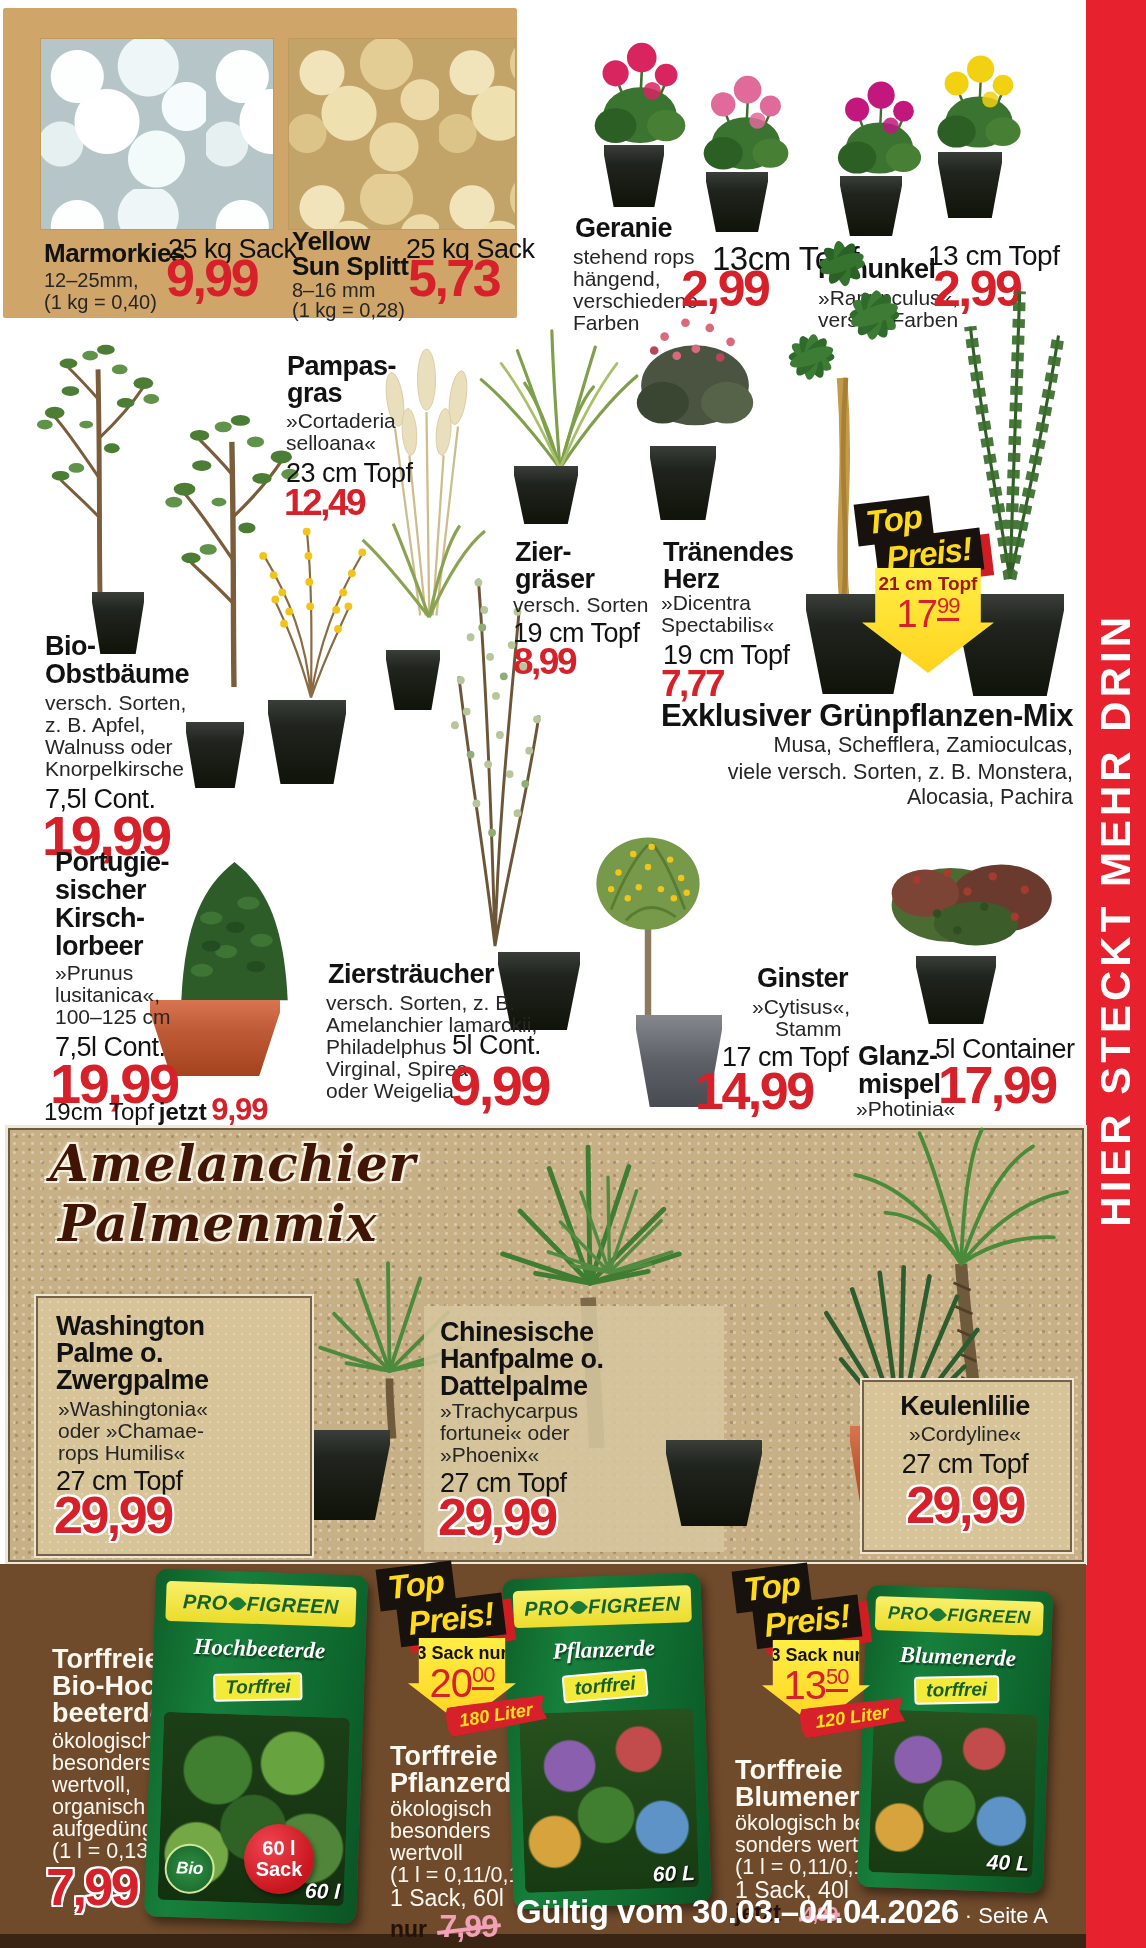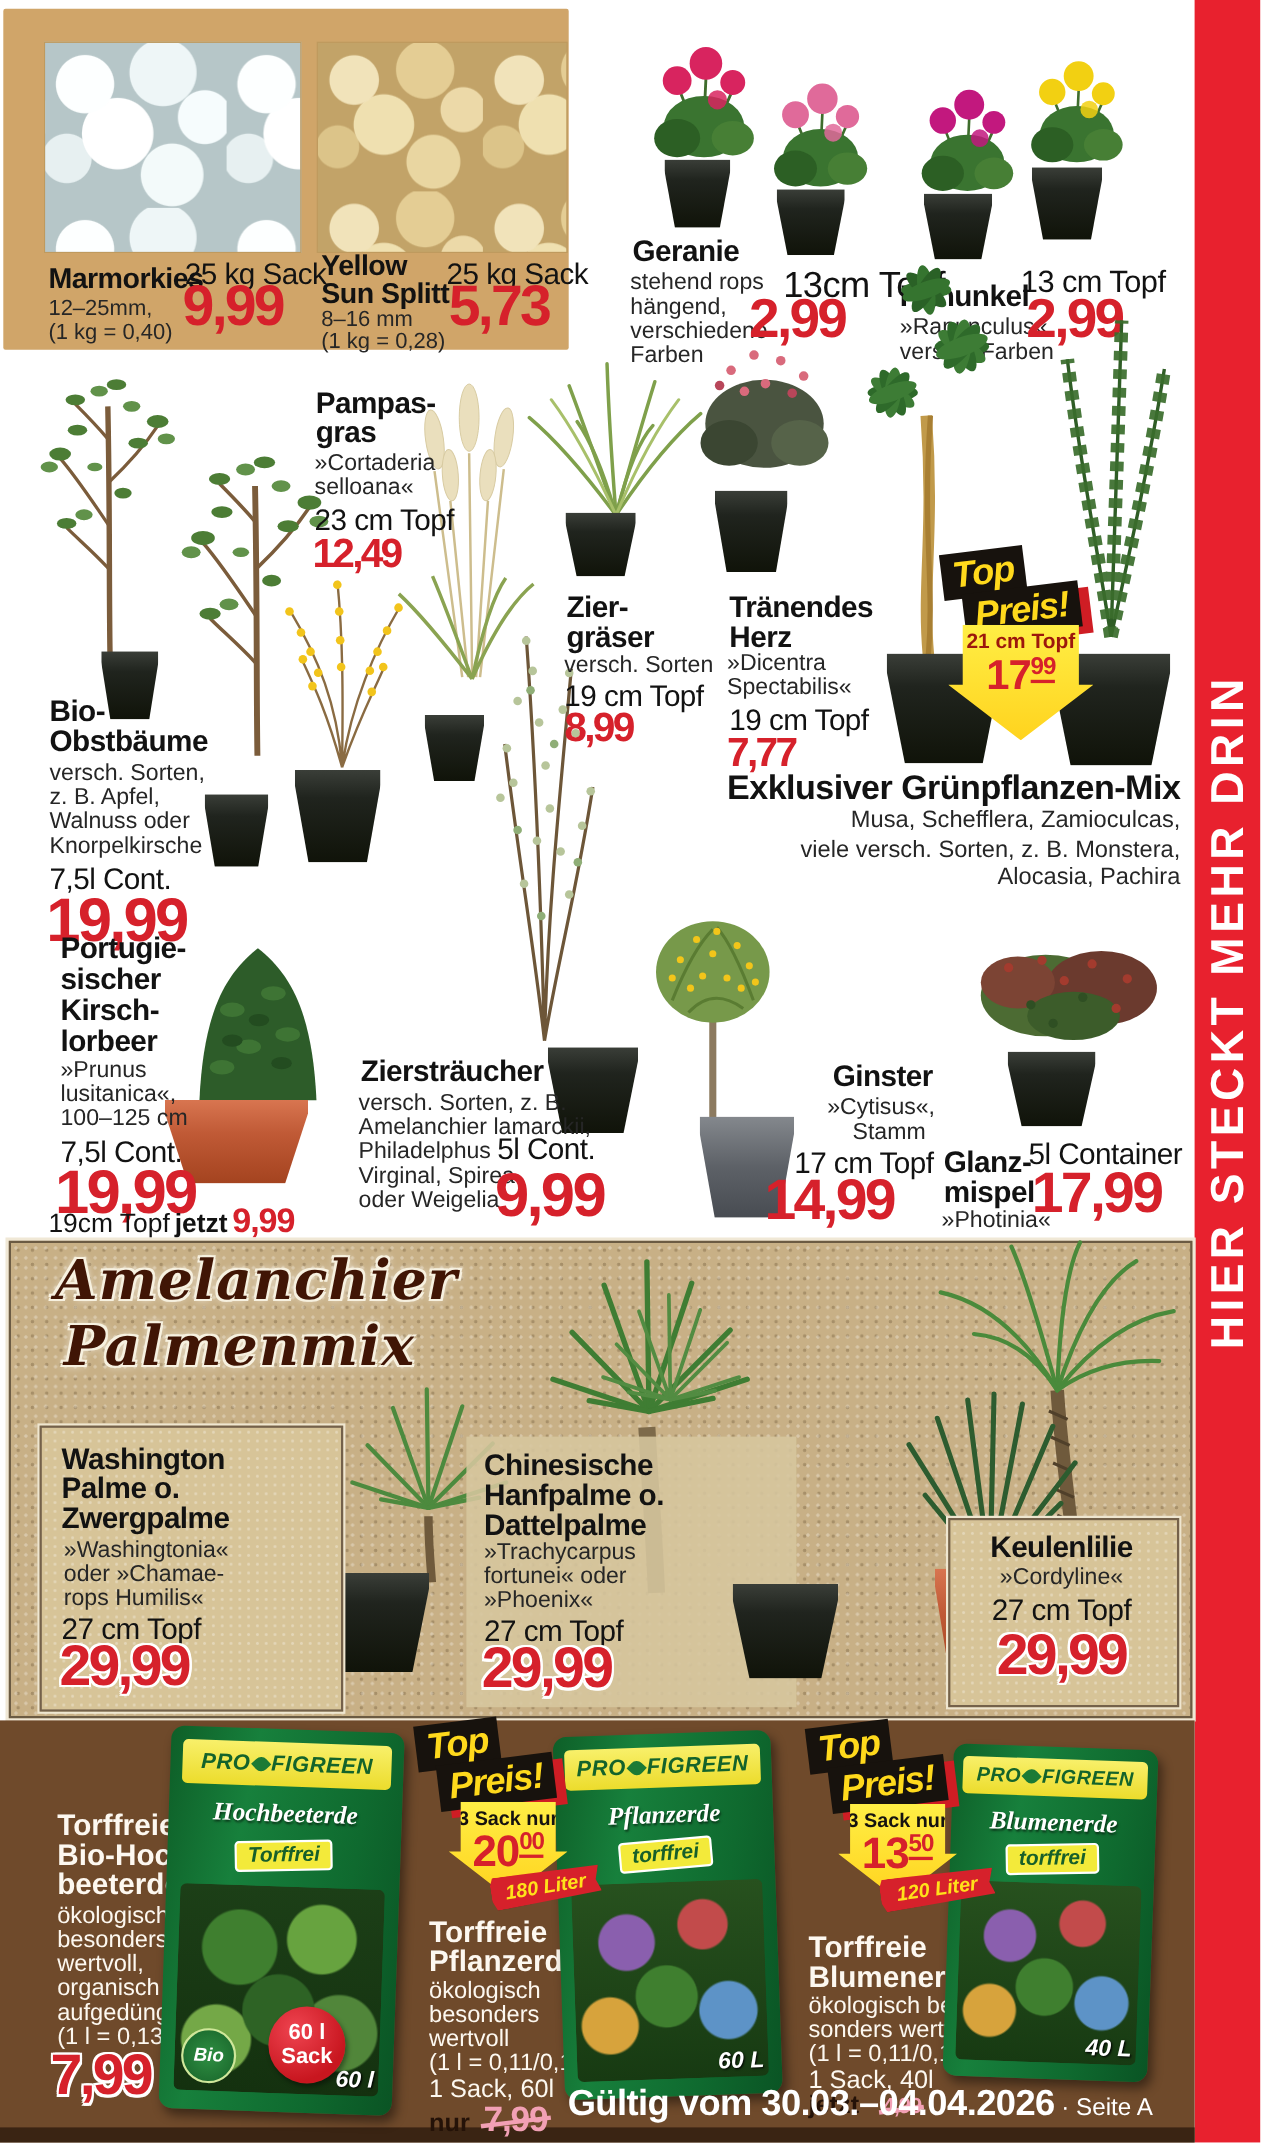--- a/index.html
+++ b/index.html
@@ -23,21 +23,21 @@
   .script-title{font-family:"DejaVu Serif",serif;font-style:italic;font-weight:700;font-size:50px;color:#401505;letter-spacing:1px;white-space:nowrap;text-shadow:-2px -2px 0 #f7f1e0,2px -2px 0 #f7f1e0,-2px 2px 0 #f7f1e0,2px 2px 0 #f7f1e0,0 0 9px rgba(255,255,255,.9);line-height:1.1}
   .brown{background:#6f4a2b}
   .brownstrip{background:#3a2413}
   .sidebar{background:#e8212e}
   .vtext{writing-mode:vertical-rl;transform:rotate(180deg);color:#fff;font-weight:800;font-size:42px;letter-spacing:4px;white-space:nowrap}
   .tp{z-index:6;transform:rotate(-7deg)}
   .tp-chip{display:block;width:max-content;background:#17120d;color:#ffd91c;font-weight:800;font-style:italic;font-size:33px;line-height:1;padding:3px 10px 6px;letter-spacing:-1px}
   .tp-chip.second{margin-top:-4px;margin-left:16px;box-shadow:9px 7px 0 #cf1d24}
   .arrowbox{position:absolute;z-index:6;background:linear-gradient(180deg,#ffee45,#ffd31e);clip-path:polygon(10% 0,90% 0,90% 52%,100% 52%,50% 100%,0 52%,10% 52%);text-align:center;padding-top:5px;box-shadow:2px 2px 3px rgba(0,0,0,.25)}
   .deal{font-size:18px;font-weight:700;color:#151210;line-height:1.15;white-space:nowrap}
-  .dealprice{color:#d6212b;font-weight:700;font-size:40px;line-height:.95;letter-spacing:-1px;white-space:nowrap}
+  .dealprice{color:#d6212b;font-weight:400;font-size:40px;line-height:.95;letter-spacing:-1px;white-space:nowrap}
   .dealprice sup{font-size:22px;border-bottom:3px solid #d6212b}
   .bsize{font-size:19px;font-weight:700;color:#9c170c;line-height:1.2;white-space:nowrap}
   .ribbon{position:absolute;z-index:7;background:#d6212b;color:#ffe11a;font-style:italic;font-weight:800;font-size:18px;text-align:center;clip-path:polygon(0 24%,3% 0,100% 10%,96% 52%,100% 88%,4% 100%,0 70%);box-shadow:2px 3px 4px rgba(0,0,0,.3)}
   .old{color:#f2a0b5;font-weight:800;position:relative;display:inline-block;letter-spacing:-1px}
   .old::after{content:"";position:absolute;left:-3px;right:-3px;top:52%;height:4px;background:#f2a0b5;transform:rotate(-7deg)}
   .bag{position:absolute;z-index:4;border-radius:12px;background:linear-gradient(100deg,#0e5f28,#17803c 30%,#0f6a2f 70%,#0a5424);box-shadow:4px 6px 10px rgba(0,0,0,.45);overflow:hidden}
   .bag-band{position:absolute;top:3.5%;left:5%;right:5%;height:11.5%;background:linear-gradient(180deg,#f8f06a,#ecdc2c);border-radius:5px;display:flex;align-items:center;justify-content:center}
   .brand{font-weight:800;font-style:italic;font-size:20px;color:#14632b;letter-spacing:.5px;display:flex;align-items:center;gap:3px;white-space:nowrap}
   .leaf{width:13px;height:13px;border-radius:50% 0;background:#1b7a35;transform:rotate(45deg);display:inline-block}
   .bag-title{position:absolute;top:18.5%;left:0;right:0;text-align:center;color:#fff;font-weight:700;font-style:italic;font-family:"Liberation Serif",serif;font-size:23px;text-shadow:1px 2px 2px rgba(0,0,0,.55);white-space:nowrap}

